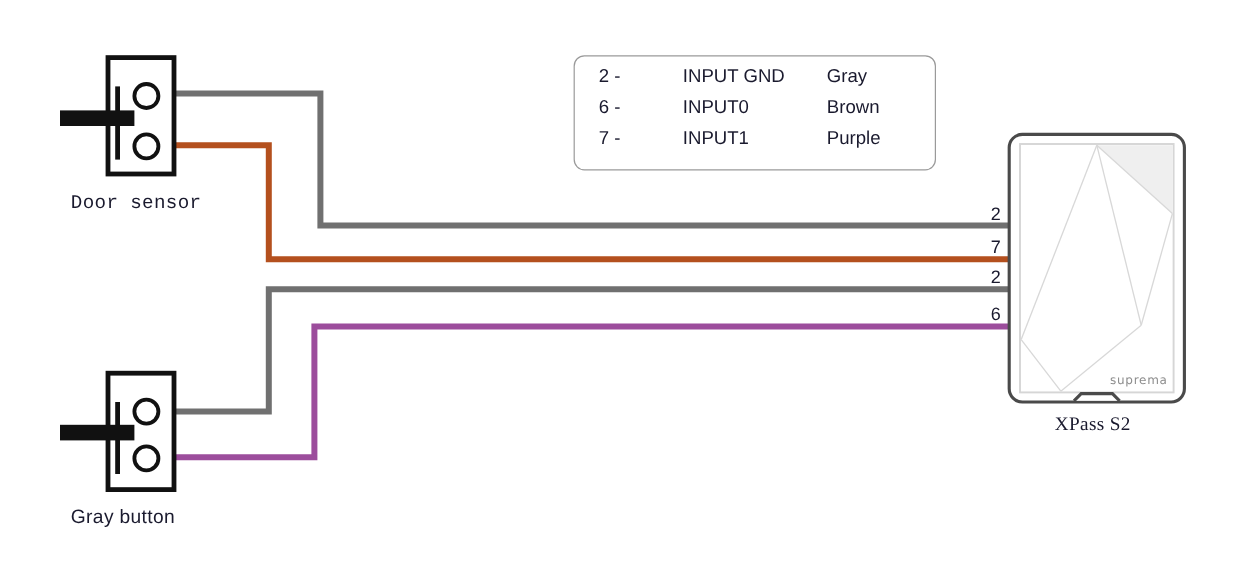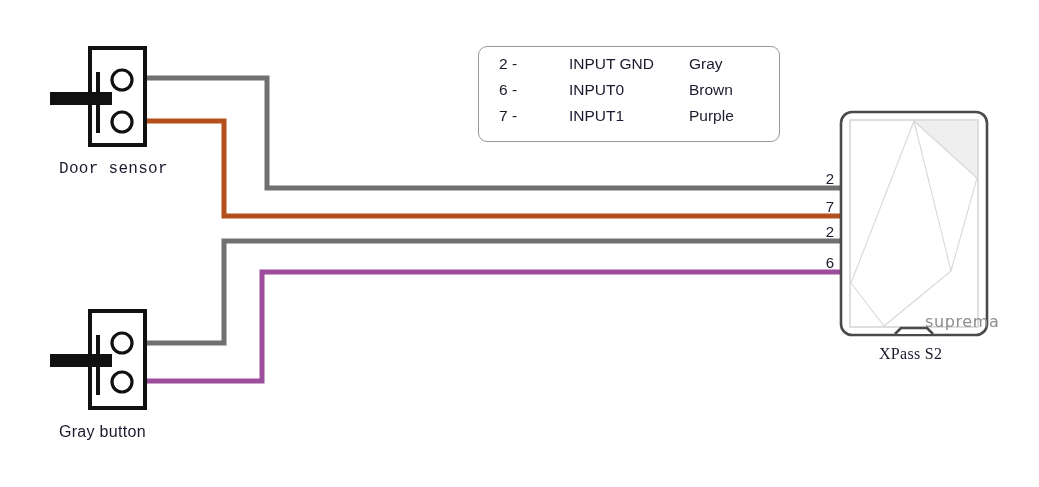--- a/index.html
+++ b/index.html
@@ -71,21 +71,21 @@
     margin-left: 32px;
   }
   .legend-color {
     position: absolute;
     left: 210px;
     white-space: pre;
     text-align: center;
   }
   .suprema-logo {
     position: absolute;
-    font-size: 16px;
+    font-size: 10px;
     color: #8d8d8d;
     letter-spacing: 0.6px;
     font-family: "DejaVu Sans", sans-serif;
     white-space: pre;
   }
 </style>
 </head>
 <body>
 
 <div id="canvas">

